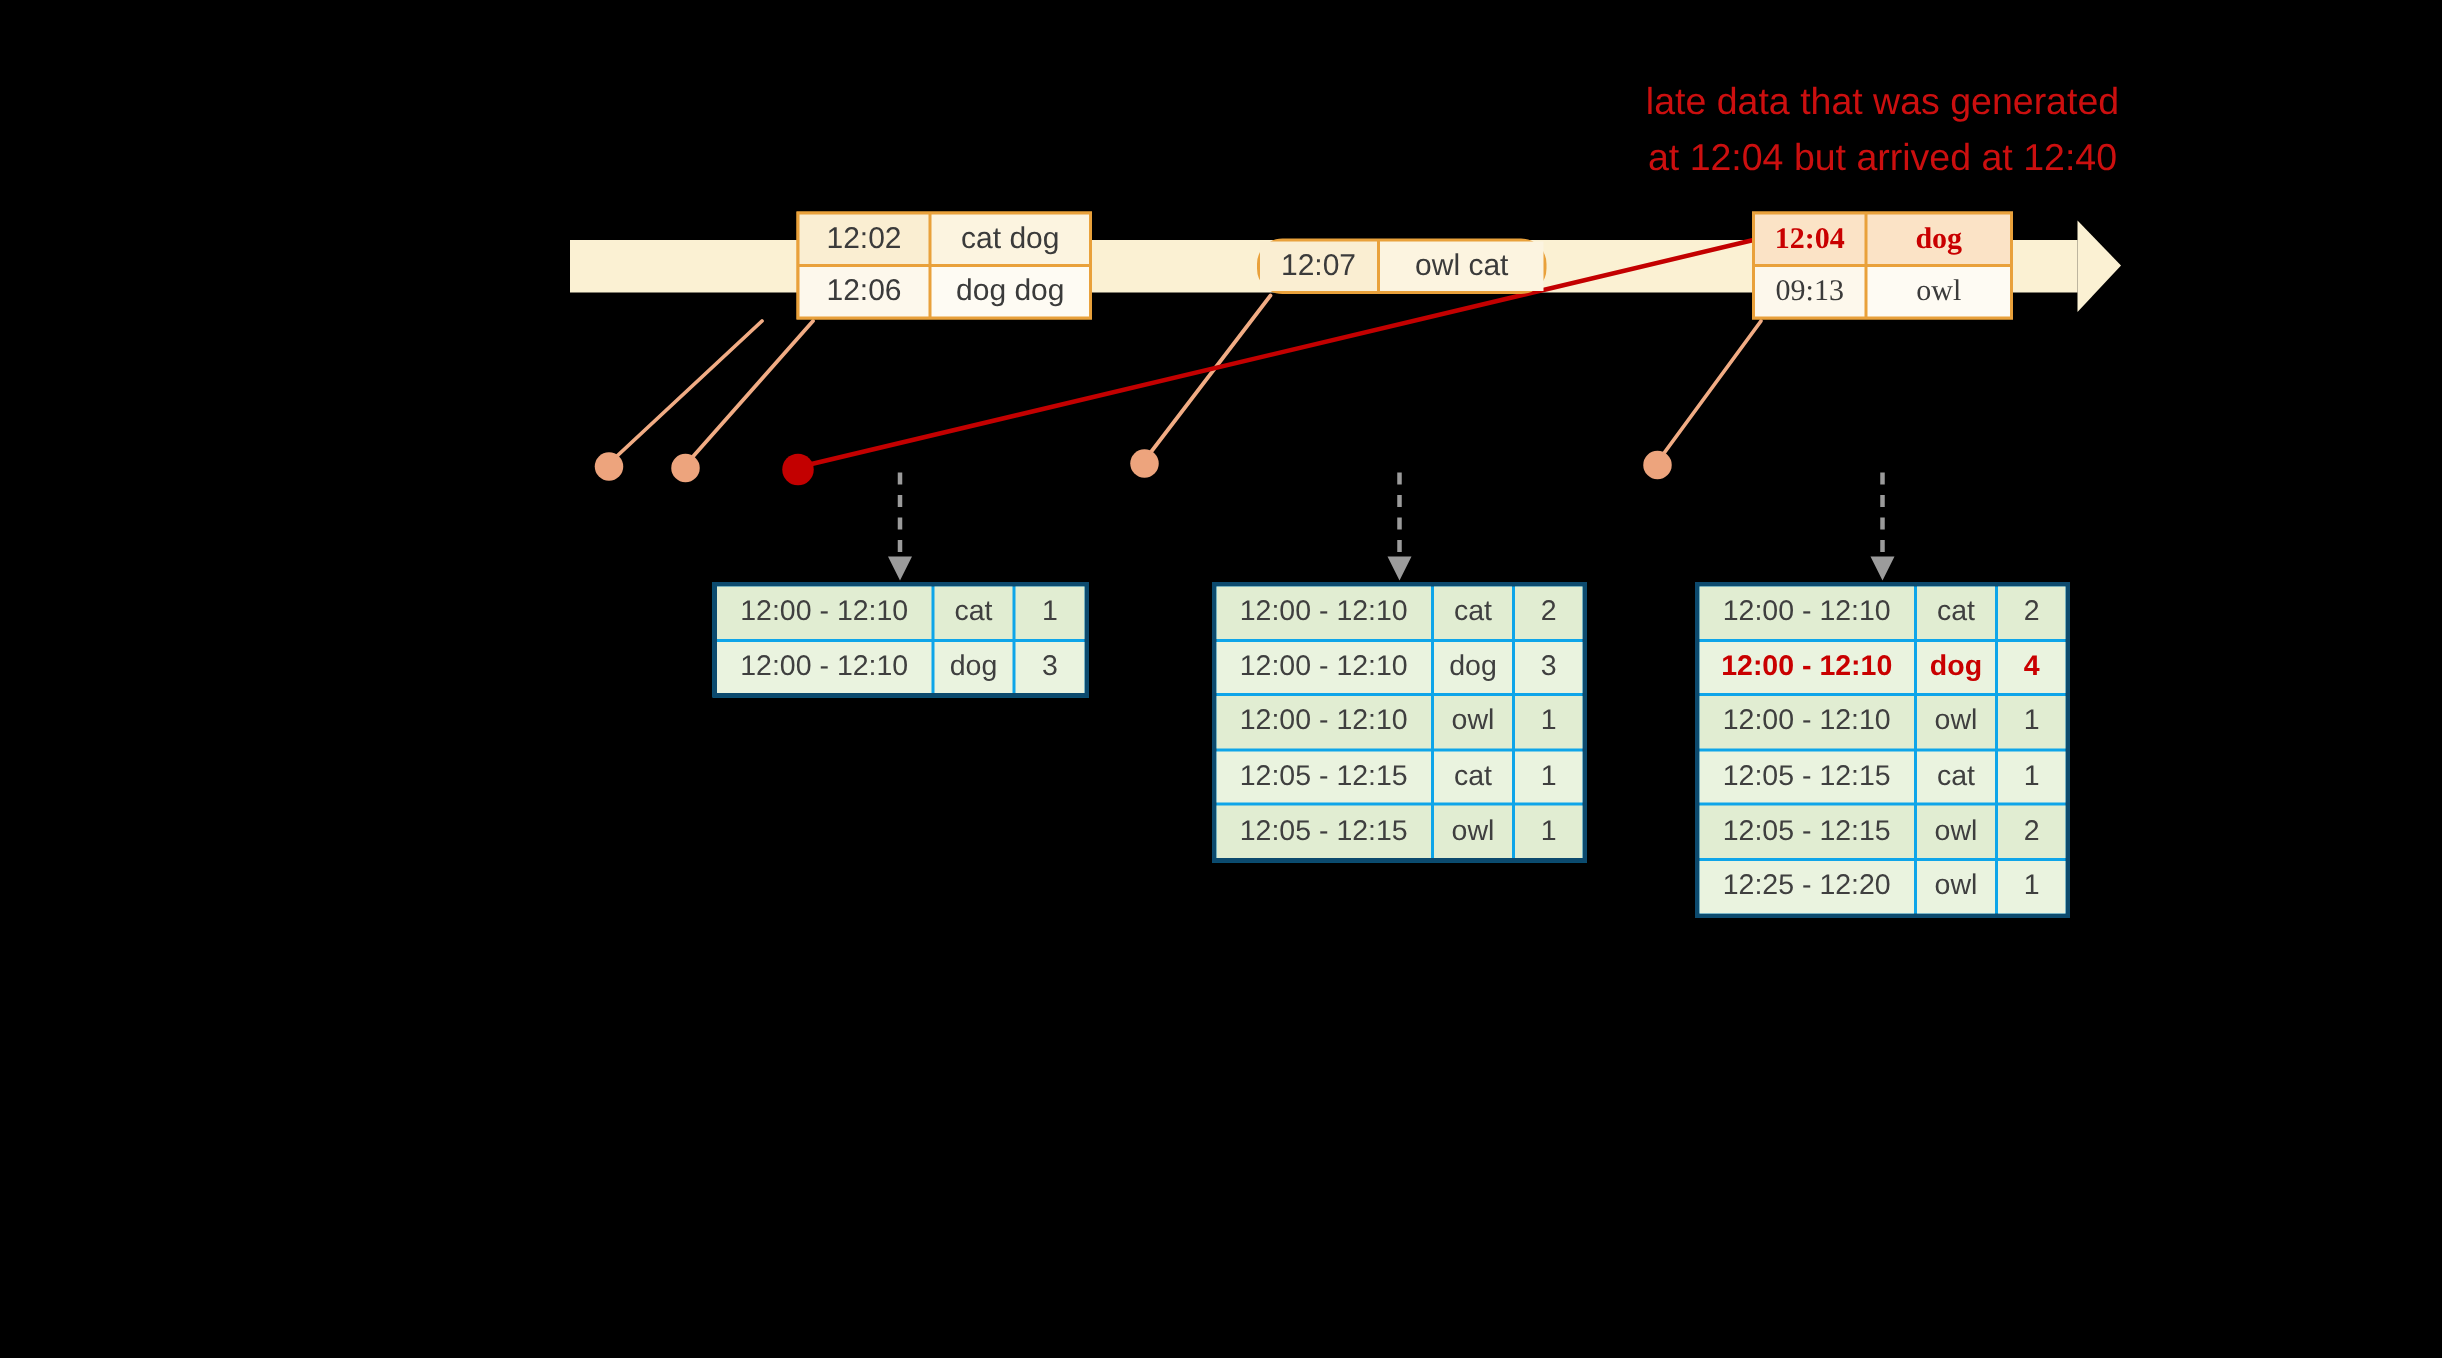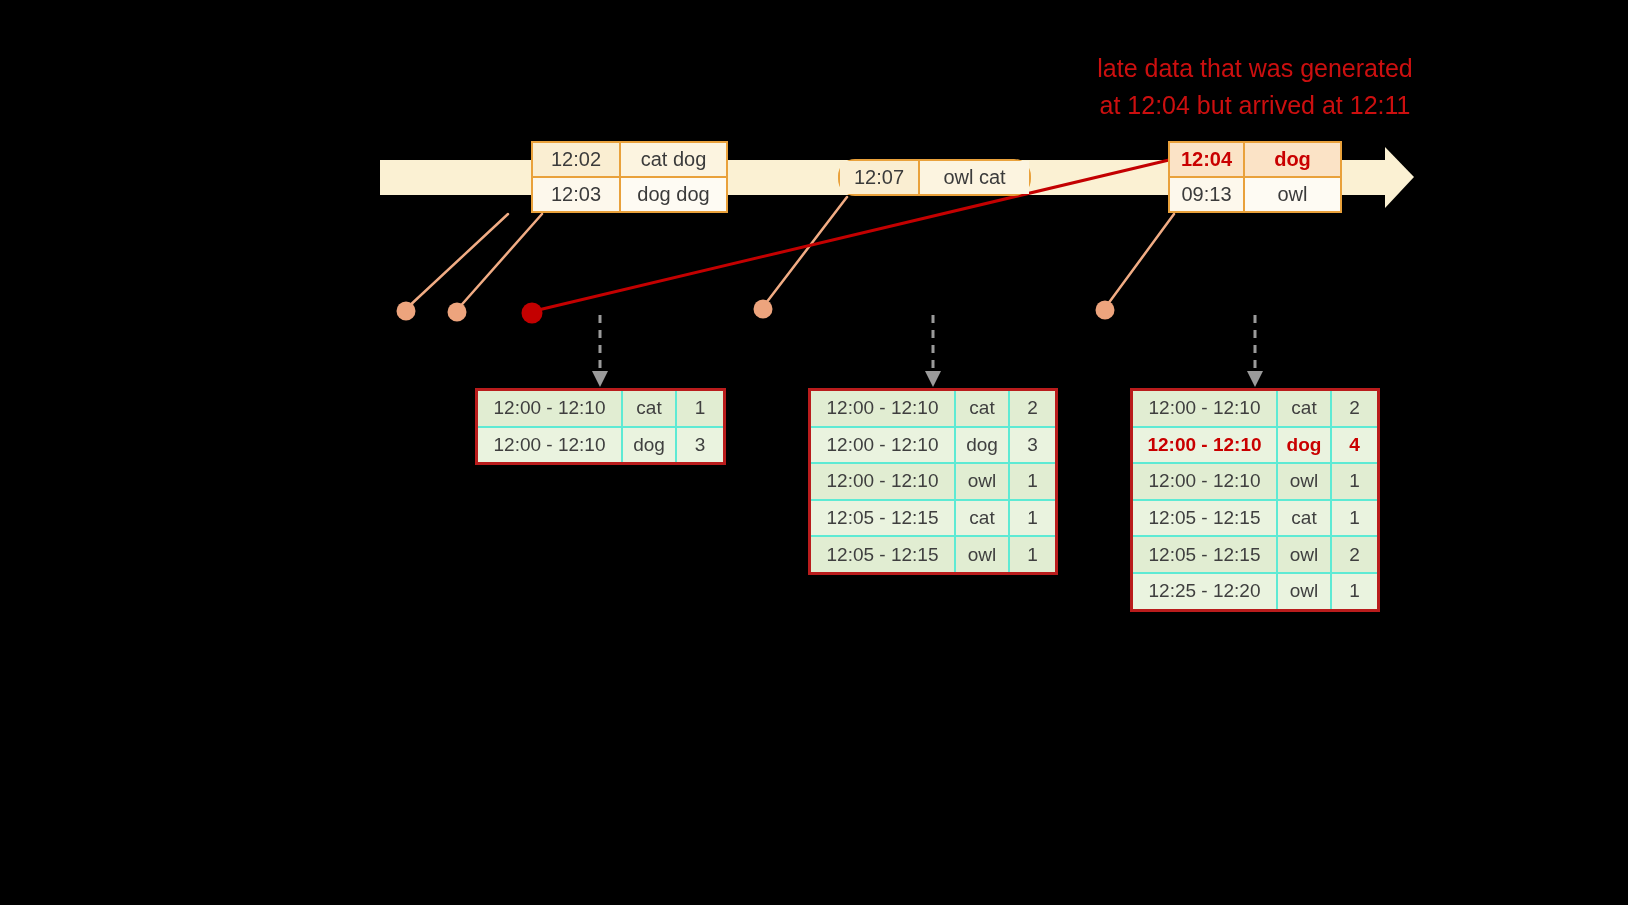--- a/index.html
+++ b/index.html
@@ -27,21 +27,21 @@
   }
   .e-time0{background:#faeed2;}
   .e-word0{background:#fcf4e0;}
   .e-time1{background:#fdf8ec;}
   .e-word1{background:#fefbf3;}
   .e-late{background:#fbe3c6 !important;color:#c90000 !important;font-weight:bold;}
 
   
   .rtable{
     position:absolute;display:grid;gap:2px;grid-auto-rows:34.6px;
-    background:#5eead4;border:3px solid #b91c1c;box-sizing:content-box;
+    background:#0ea5e9;border:3px solid #0c4a6e;box-sizing:content-box;
   }
   .rtable .cell{
     display:flex;align-items:center;justify-content:center;
     font-size:19px;color:#3f3f3f;
   }
   .rtable .even{background:#e1edd2;}
   .rtable .odd{background:#eaf3df;}
   .rtable .red{color:#c90000;font-weight:bold;}
 </style>
 </head>
@@ -76,36 +76,36 @@
       <polygon points="925,371 941,371 933,387" fill="#9b9b9b"></polygon>
     </g>
     <g>
       <line x1="1255" y1="315" x2="1255" y2="371" stroke="#9b9b9b" stroke-width="3" stroke-dasharray="8 7"></line>
       <polygon points="1247,371 1263,371 1255,387" fill="#9b9b9b"></polygon>
     </g>
   </svg>
 
   <div class="annotation" style="left:1005px;top:50px;width:500px;">
     <div>late data that was generated</div>
-    <div>at 12:04 but arrived at 12:11</div>
+    <div>at 12:04 but arrived at 12:40</div>
   </div>
 
   <div class="etable" style="left:500px;top:141px;grid-template-columns:86px 105px;grid-auto-rows:33px;margin-left:31px;">
     <div class="cell e-time0">12:02</div>
     <div class="cell e-word0">cat dog</div>
-    <div class="cell e-time1">12:03</div>
+    <div class="cell e-time1">12:06</div>
     <div class="cell e-word1">dog dog</div>
   </div>
 
   <div class="etable" style="left:838px;top:159px;grid-template-columns:78px 109px;grid-auto-rows:33px;border-radius:17px;">
     <div class="cell e-time0">12:07</div>
     <div class="cell e-word0">owl cat</div>
   </div>
 
-  <div class="etable" style="left:1168px;top:141px;grid-template-columns:73px 95px;grid-auto-rows:33px;">
+  <div class="etable" style="left:1168px;top:141px;grid-template-columns:73px 95px;grid-auto-rows:33px;font-family:Liberation Serif, serif;">
     <div class="cell e-time0 e-late">12:04</div>
     <div class="cell e-word0 e-late">dog</div>
     <div class="cell e-time1">09:13</div>
     <div class="cell e-word1">owl</div>
   </div>
 
   <div class="rtable" style="left:475px;top:388px;grid-template-columns:143px 52px 46px;">
     <div class="cell even">12:00 - 12:10</div>
     <div class="cell even">cat</div>
     <div class="cell even">1</div>

